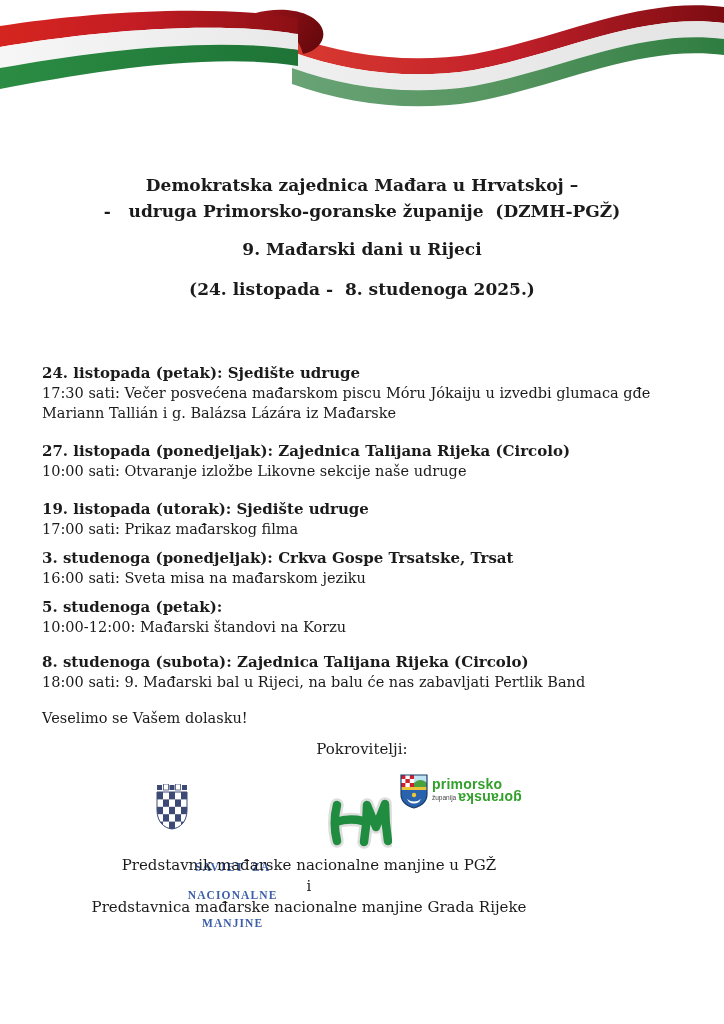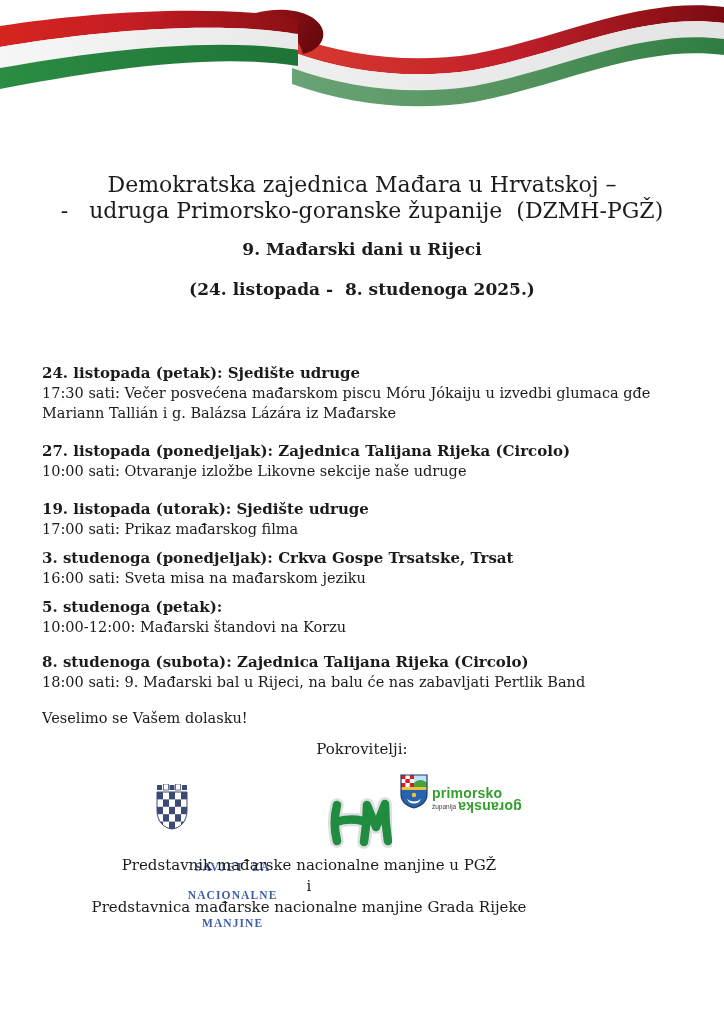--- a/index.html
+++ b/index.html
@@ -8,39 +8,39 @@
     width:724px;height:1024px;
     background:#ffffff;
     font-family:"DejaVu Serif","Liberation Serif",serif;
     color:#1b1b1b;
     overflow:hidden;
   }
   
   .ribbon{position:absolute;top:0;left:0;width:724px;height:112px;}
   
   .header{position:absolute;top:172px;left:0;width:724px;text-align:center;}
-  .org-line{font-weight:normal;font-size:22px;line-height:26px;white-space:pre;}
+  .org-line{font-weight:bold;font-size:17px;line-height:26px;white-space:pre;}
   .event-title{font-weight:bold;font-size:17px;line-height:26px;margin-top:12px;}
   .date-range{font-weight:bold;font-size:17px;line-height:26px;margin-top:14px;white-space:pre;}
   
   .schedule{position:absolute;top:363px;left:42px;right:64px;}
   .sched-heading{font-weight:bold;font-size:15px;line-height:20px;}
   .sched-detail{font-size:14.5px;line-height:20px;}
   .gap-lg{margin-bottom:18px;}
   .gap-md{margin-bottom:15px;}
   .gap-sm{margin-bottom:9px;}
   .closing{position:absolute;top:708px;left:42px;font-size:14.5px;line-height:20px;text-align:center;}
   .sponsors-label{position:absolute;top:739px;left:0;width:724px;text-align:center;font-size:15px;line-height:20px;}
   
   .logos{position:absolute;top:770px;left:0;width:724px;height:95px;}
   .logo-savjet{position:absolute;left:156px;top:14px;display:flex;align-items:flex-start;gap:9px;flex-direction:column;}
   .savjet-text{font-family:"Liberation Serif",serif;font-size:11.5px;line-height:14px;
     letter-spacing:1.1px;color:#3c5fa8;text-align:center;font-weight:bold;margin-top:3px;white-space:pre;}
   .logo-hm{position:absolute;left:322px;top:22px;}
-  .logo-pgz{position:absolute;left:388px;top:4px;display:flex;align-items:flex-end;gap:4px;padding-left:12px;}
+  .logo-pgz{position:absolute;left:388px;top:4px;display:flex;align-items:flex-start;gap:4px;padding-left:12px;}
   .pgz-text{font-family:"Liberation Sans",sans-serif;line-height:13px;margin-top:4px;}
   .pgz-word1{font-size:14px;font-weight:bold;color:#33a02c;letter-spacing:0.2px;}
   .pgz-line2{display:flex;align-items:center;gap:2px;}
   .pgz-word3{font-size:6.5px;color:#444444;}
   .pgz-word2{display:inline-block;transform:rotate(180deg);font-size:14px;font-weight:bold;color:#33a02c;letter-spacing:0.2px;}
   
   .footer{position:absolute;top:855px;left:0;width:618px;text-align:center;font-size:15px;line-height:21px;}
 </style>
 </head>
 <body>

